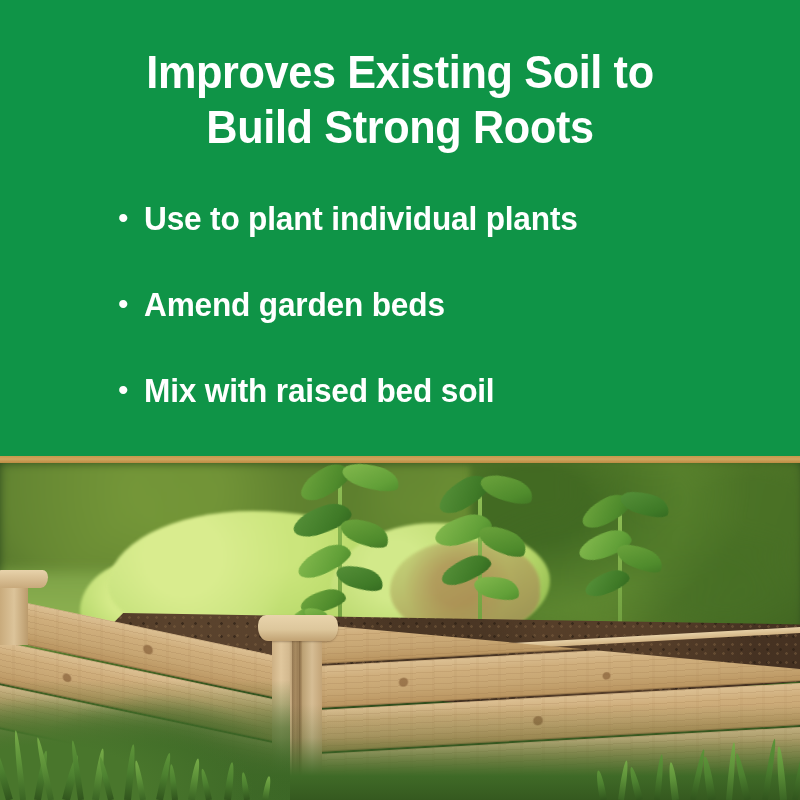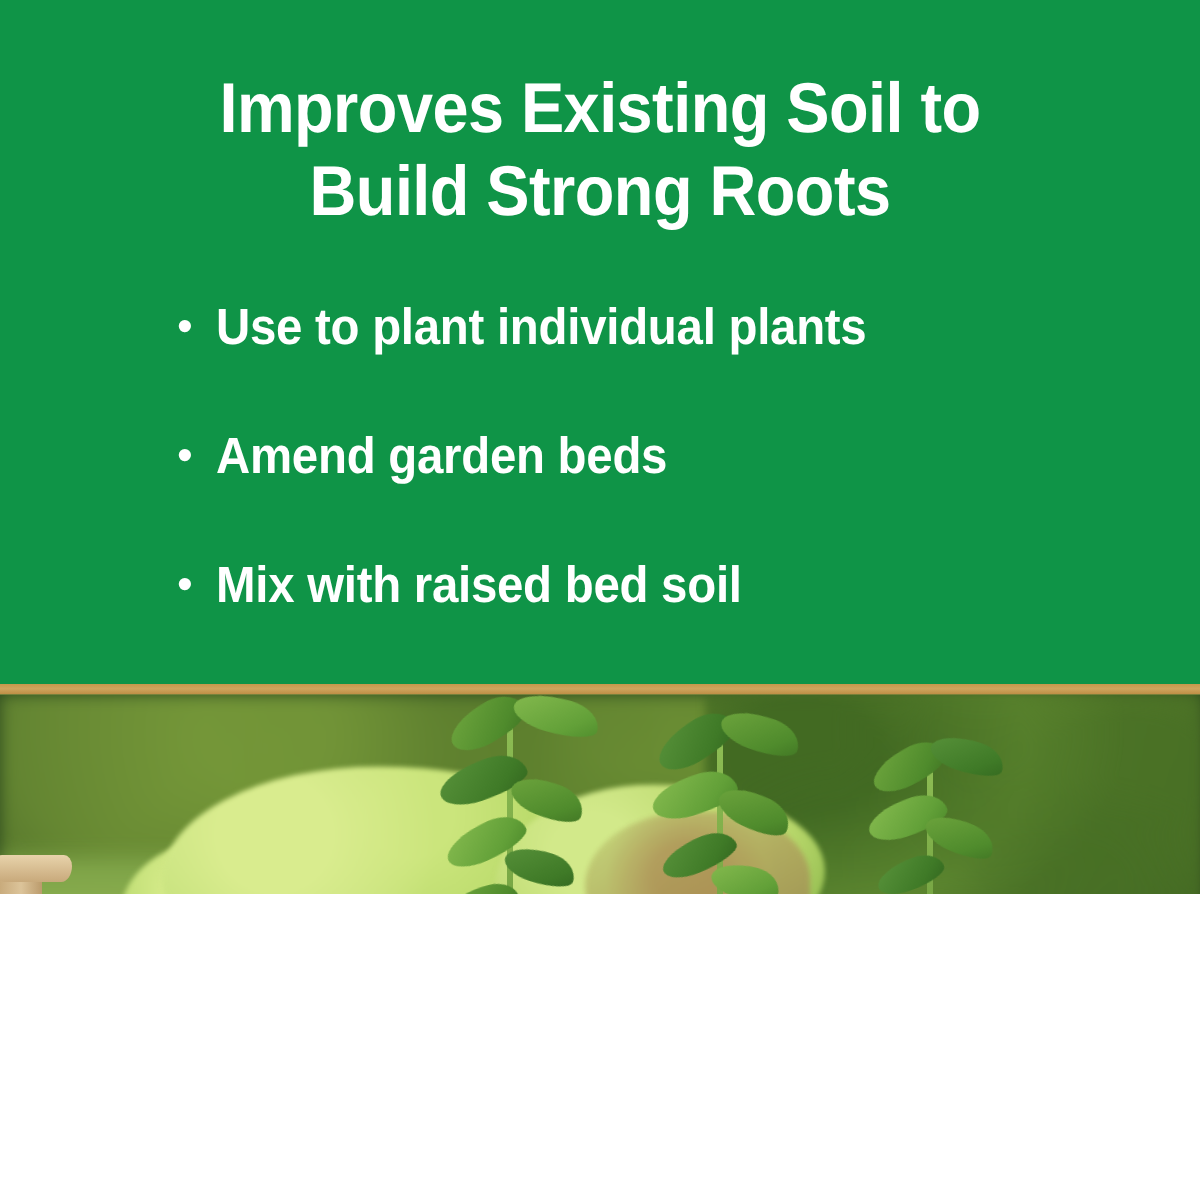--- a/index.html
+++ b/index.html
@@ -1,20 +1,20 @@
 <!DOCTYPE html>
 <html><head>
 <meta charset="utf-8">
 <style>
   html,body{margin:0;padding:0;background:#fff;}
   body{font-family:"Liberation Sans",sans-serif;}
 
   .promo-card{
     position:relative;
-    width:800px;height:596px;
+    width:800px;height:800px;
     overflow:hidden;
     background:#0f9447;
   }
 
   
   .green-panel{
     position:absolute;left:0;top:0;
     width:800px;height:456px;
     background:#0f9447;
     overflow:hidden;

